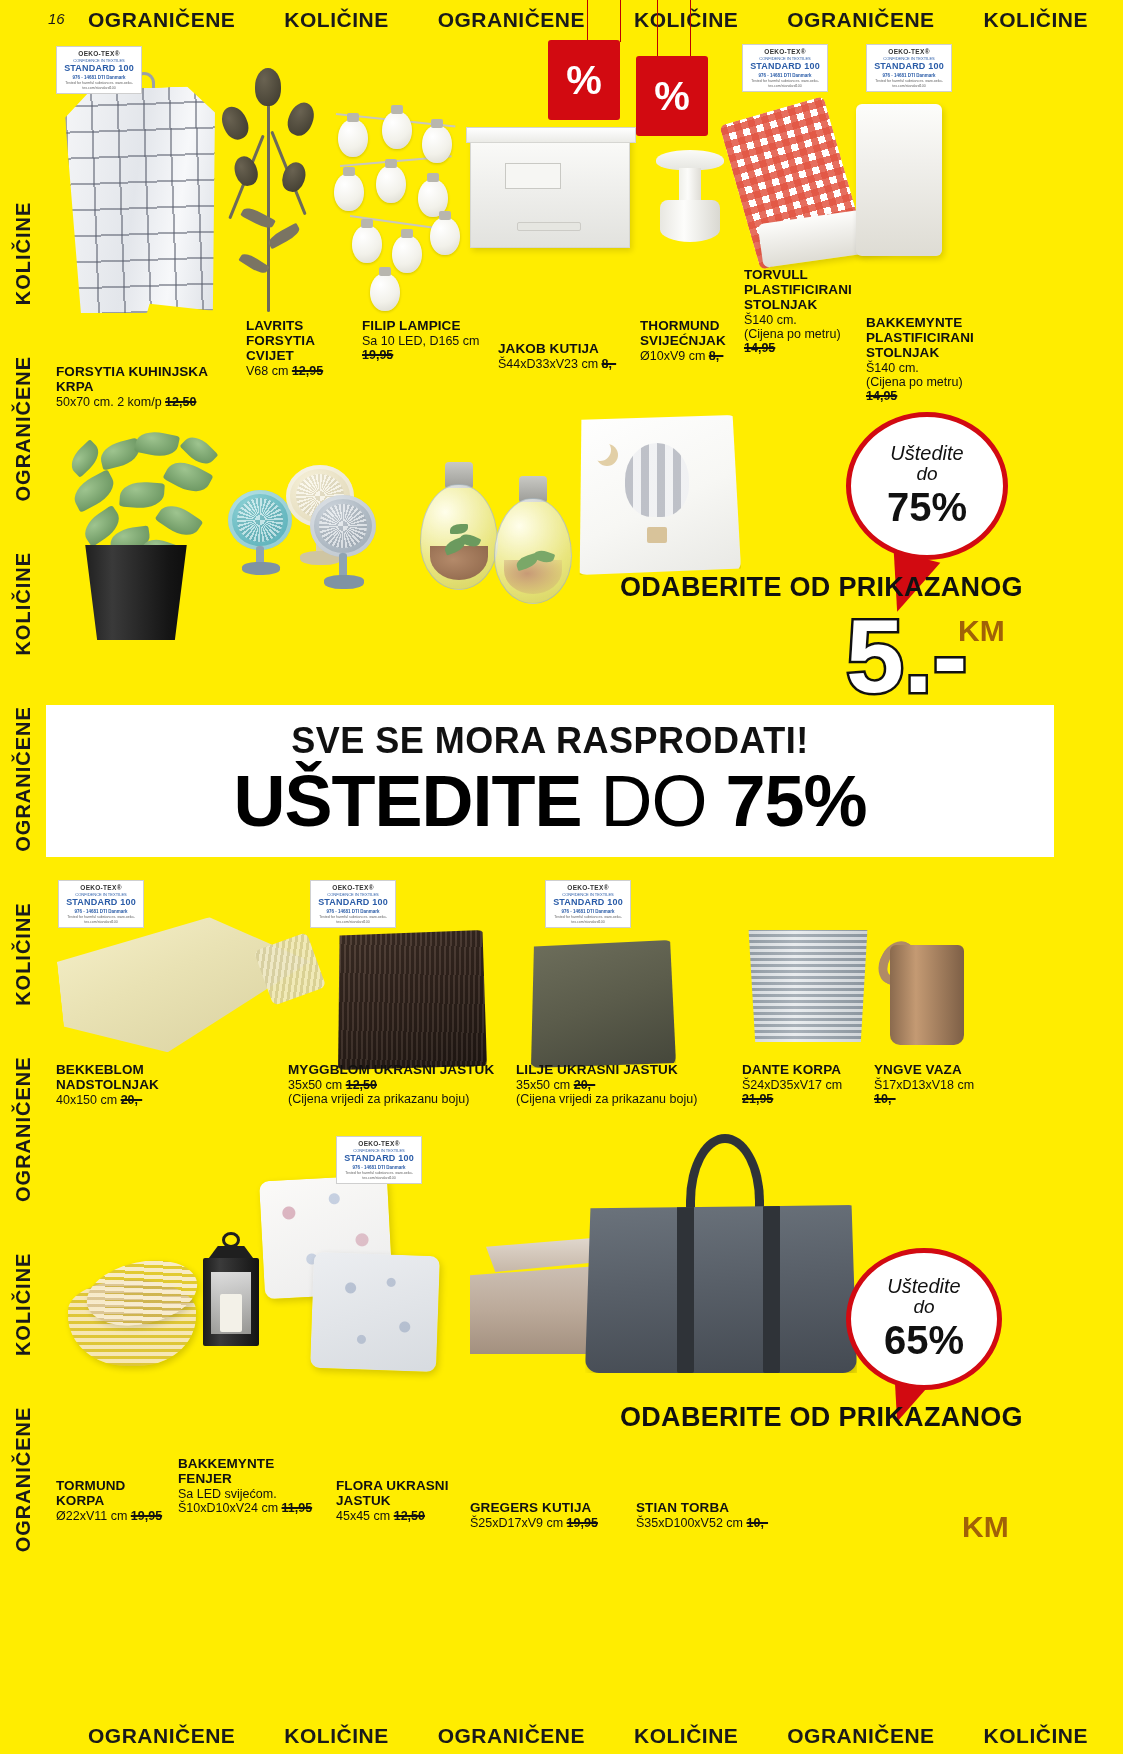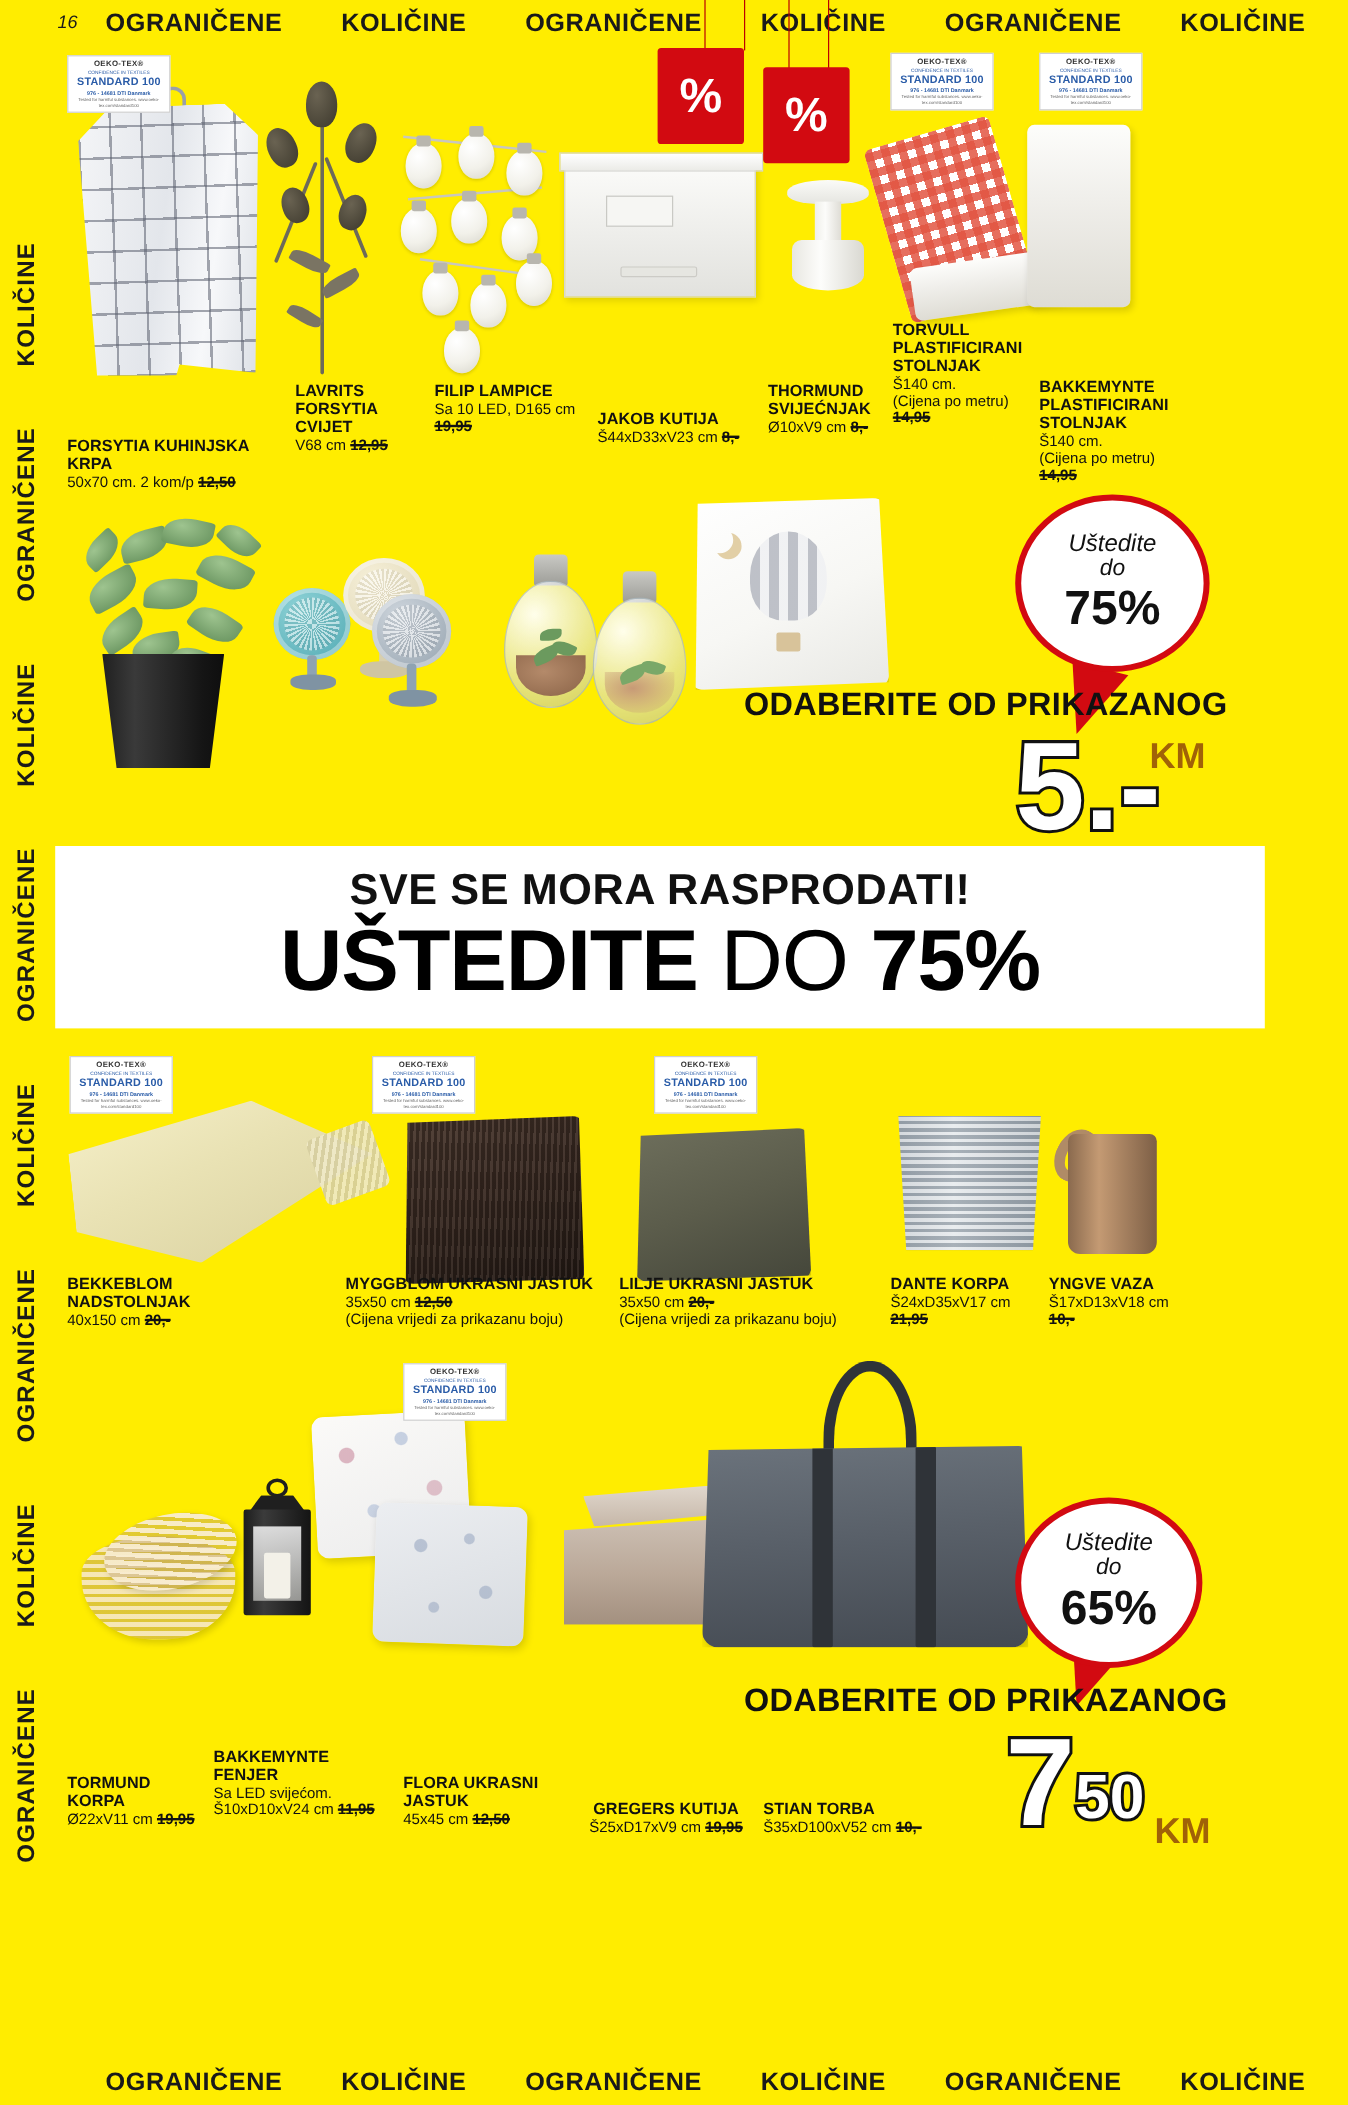--- a/index.html
+++ b/index.html
@@ -801,42 +801,39 @@
   </div>
 
   <div class="bubble-tail" style="left:886px; top:1366px; transform:rotate(14deg);"></div>
   <div class="bubble" style="left:846px; top:1248px; width:156px; height:142px;">
     <div class="u1">Uštedite</div>
     <div class="u2">do</div>
     <div class="u3">65%</div>
   </div>
 
   <div class="odaberite" style="left:620px; top:1402px;">ODABERITE OD PRIKAZANOG</div>
-  <div class="pricebig" style="left:838px; top:1434px;">
-    <span class="intpart">7</span><span class="sup">50</span>
-  </div>
   <div class="km" style="left:962px; top:1510px;">KM</div>
 
   <div class="lbl" style="left:56px; top:1478px; width:120px;">
     <div class="nm">TORMUND</div>
     <div class="nm">KORPA</div>
     <div class="dsc"><span>Ø22xV11 cm</span> <span class="old">19,95</span></div>
   </div>
   <div class="lbl" style="left:178px; top:1456px; width:152px;">
     <div class="nm">BAKKEMYNTE</div>
     <div class="nm">FENJER</div>
     <div class="dsc">Sa LED svijećom.</div>
     <div class="dsc2"><span>Š10xD10xV24 cm</span> <span class="old">11,95</span></div>
   </div>
   <div class="lbl" style="left:336px; top:1478px; width:136px;">
     <div class="nm">FLORA UKRASNI</div>
     <div class="nm">JASTUK</div>
     <div class="dsc"><span>45x45 cm</span> <span class="old">12,50</span></div>
   </div>
-  <div class="lbl" style="left:470px; top:1500px; width:170px;text-align:center;">
+  <div class="lbl" style="left:470px; top:1500px; width:170px;">
     <div class="nm">GREGERS KUTIJA</div>
     <div class="dsc"><span>Š25xD17xV9 cm</span> <span class="old">19,95</span></div>
   </div>
   <div class="lbl" style="left:636px; top:1500px; width:190px;">
     <div class="nm">STIAN TORBA</div>
     <div class="dsc"><span>Š35xD100xV52 cm</span> <span class="old">10,-</span></div>
   </div>
 
   <div class="bottom-strip">
     <span>OGRANIČENE</span>

